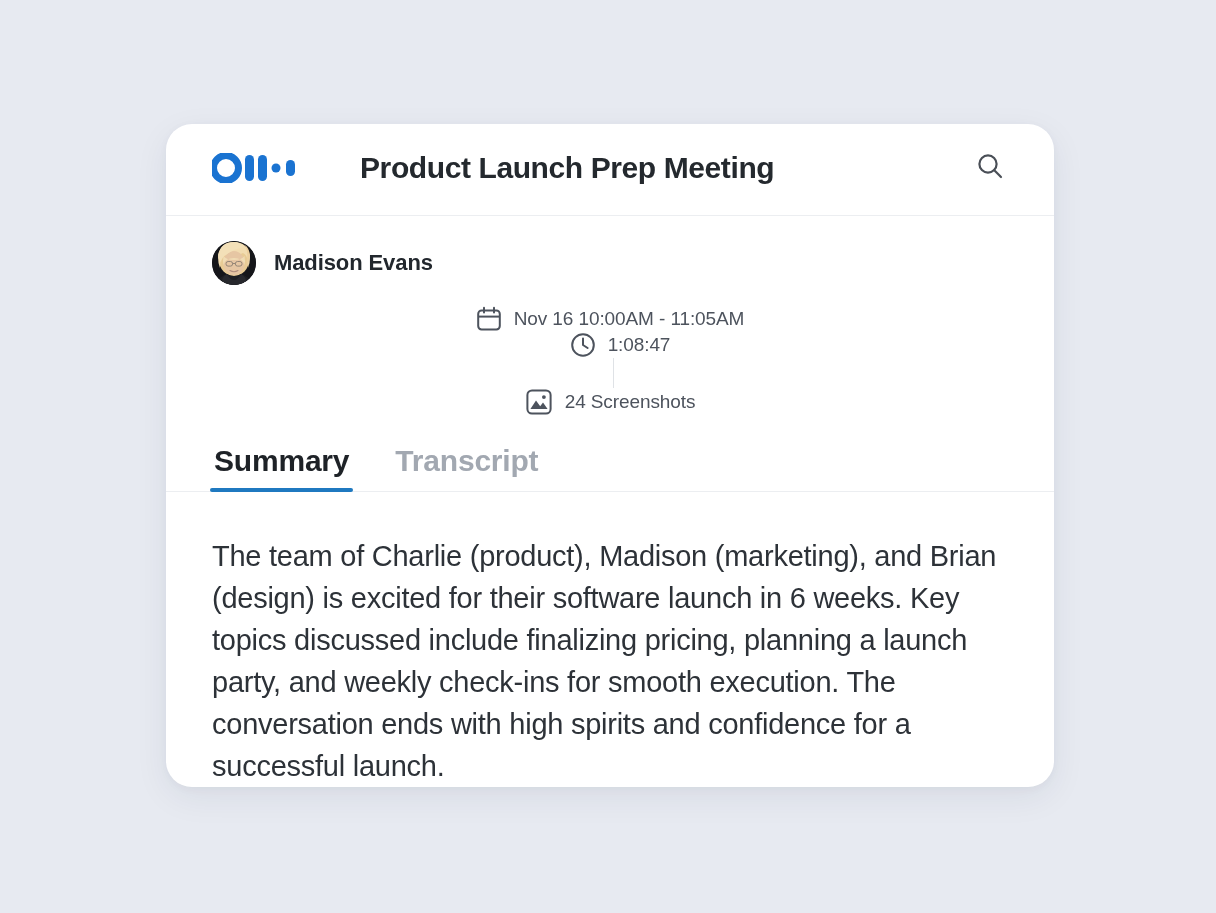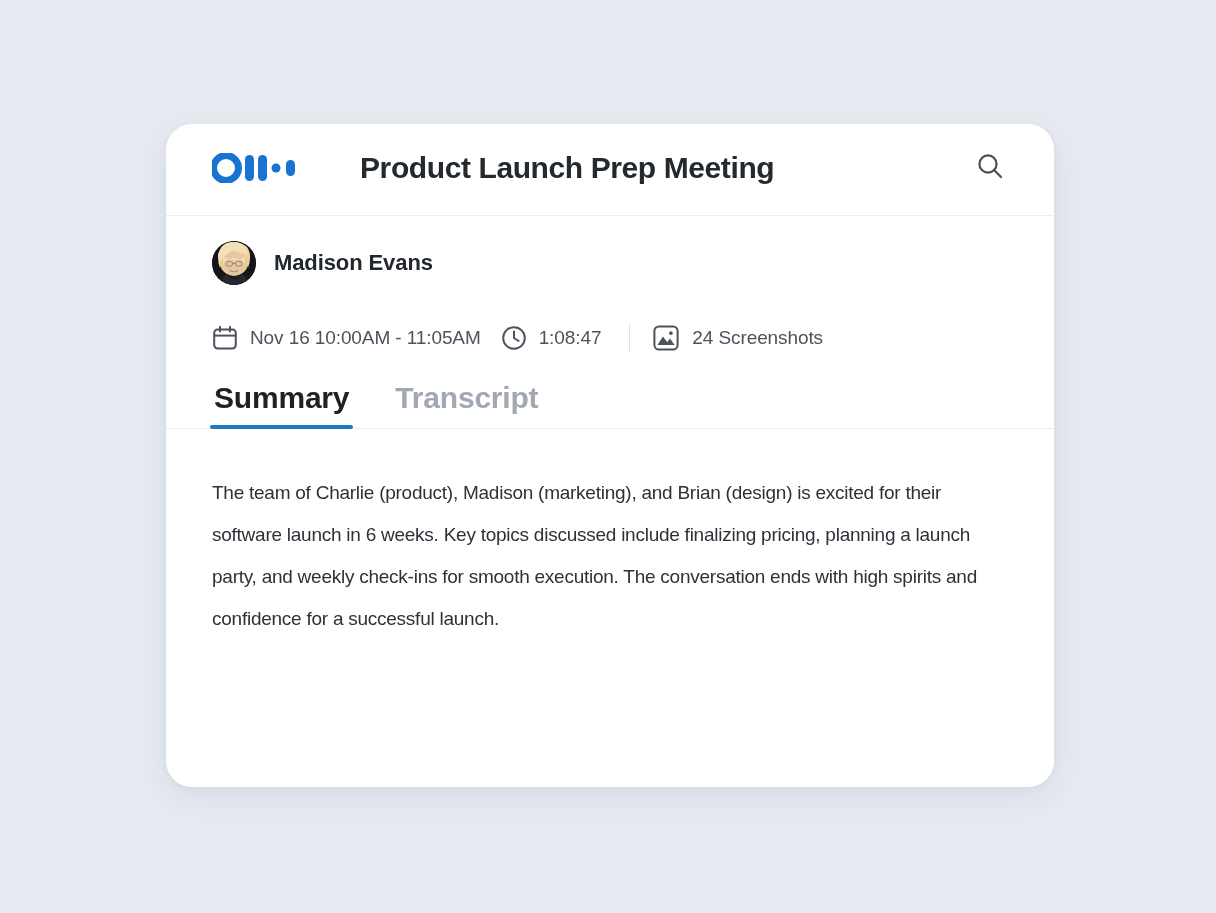--- a/index.html
+++ b/index.html
@@ -102,23 +102,24 @@
     font-size: 22px;
     font-weight: 700;
     color: #22272d;
     letter-spacing: -0.1px;
   }
 
   
   .meta-row {
     display: flex;
     align-items: center;
-    margin-top: 38px;
+    margin-top: 21px;
     color: #4d535d;
     font-size: 19px;
+    flex-direction: column;
   }
   .meta-item {
     display: flex;
     align-items: center;
     gap: 12px;
     white-space: nowrap;
   }
   .meta-item + .meta-item { margin-left: 20px; }
   .meta-text { color: #4d535d; letter-spacing: -0.1px; }
   .meta-icon { display: flex; align-items: center; color: #4d535d; flex: none; }
@@ -169,21 +170,21 @@
     bottom: 0;
     height: 4px;
     background: #1f79c0;
     border-radius: 2px;
     z-index: 1;
   }
 
   
   .summary {
     margin-top: 43px;
-    font-size: 19px;
+    font-size: 29px;
     line-height: 42px;
     color: #2d3238;
     letter-spacing: -0.25px;
     max-width: 790px;
   }
 </style>
 </head>
 <body>
 
 <div class="page">

